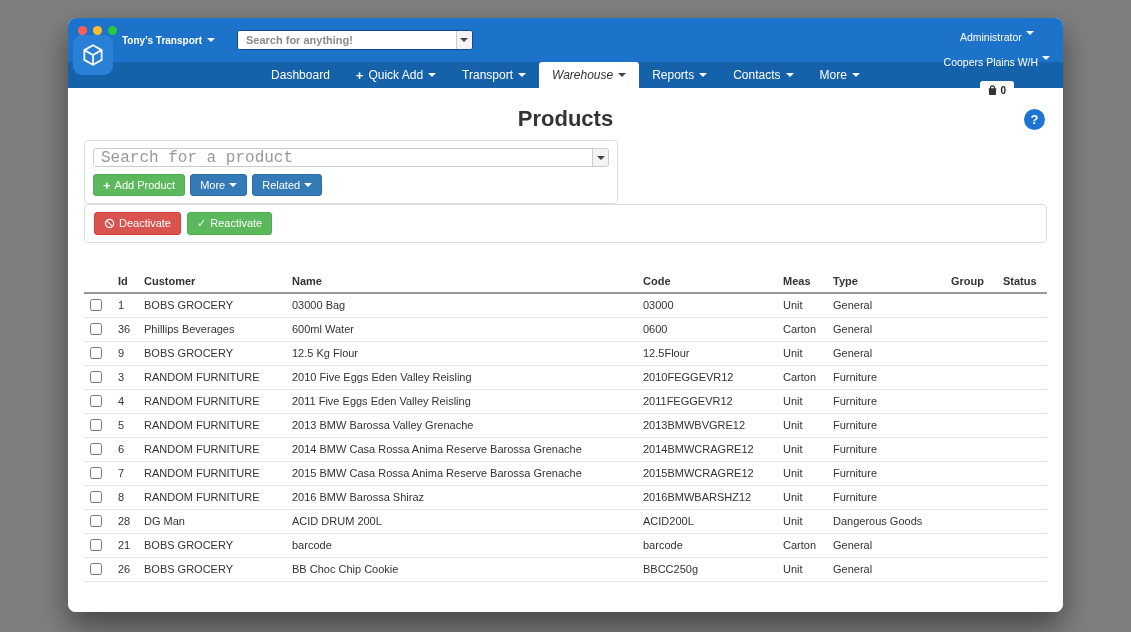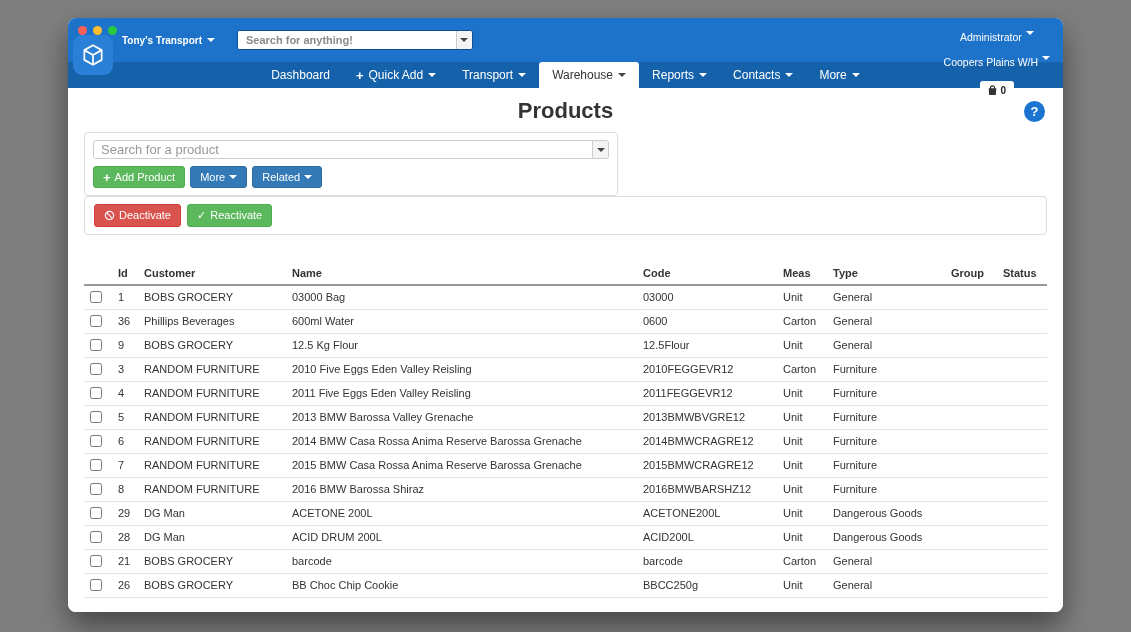--- a/index.html
+++ b/index.html
@@ -47,34 +47,34 @@
   .caret { display:inline-block; width:0; height:0; border-left:4px solid transparent; border-right:4px solid transparent; border-top:4px solid #fff; }
   .caret.dark { border-top-color:#444; }
   
   .subnav {
     height:26px; background:#1562ab; display:flex; justify-content:center; align-items:stretch;
     font-size:12px; color:#fff;
   }
   .nav-item {
     display:flex; align-items:center; gap:5px; padding:0 13px; cursor:pointer; white-space:nowrap; color:#fff; text-decoration:none;
   }
-  .nav-item.active { background:#fff; color:#333; border-radius:3px 3px 0 0; }
+  .nav-item.active { background:#fff; color:#333; border-radius:3px 3px 0 0;font-style:italic; }
   .plus-glyph { font-weight:bold; font-size:13px; line-height:1; }
   
   .content { height:524px; background:#fff; padding:0 16px; position:relative; }
   .page-head { position:relative; text-align:center; }
-  .page-head h1 { font-size:22px; font-weight:bold; color:#333; margin:10px 0 8px; }
+  .page-head h1 { font-size:22px; font-weight:bold; color:#333; margin:18px 0 8px; }
   .help-btn {
     position:absolute; right:2px; top:3px; width:21px; height:21px; border-radius:50%;
     background:#1b74d0; color:#fff; font-weight:bold; font-size:13px;
     display:flex; align-items:center; justify-content:center; cursor:pointer;
   }
   .toolbar-panel { width:534px; border:1px solid #ddd; border-radius:4px; padding:7px 8px; }
   .psearch { display:flex; height:19px; border:1px solid #ccc; border-radius:3px; overflow:hidden; background:#fff; }
-  .psearch input { flex:1; border:none; outline:none; font-size:13px; padding:0 7px; color:#333; font-family:Liberation Sans, sans-serif; }
+  .psearch input { flex:1; border:none; outline:none; font-size:16px; padding:0 7px; color:#333; font-family:Liberation Mono, monospace; }
   .psearch input::placeholder { color:#999; }
   .toolbar-buttons { margin-top:7px; display:flex; gap:5px; }
   .btn {
     font-size:11px; padding:3px 9px; border-radius:3px; color:#fff; border:1px solid;
     display:inline-flex; align-items:center; gap:4px; line-height:1.3; cursor:pointer; font-family:inherit; white-space:nowrap;
   }
   .btn-green { background:#5cb85c; border-color:#4cae4c; }
   .btn-blue  { background:#337ab7; border-color:#2e6da4; }
   .btn-red   { background:#d9534f; border-color:#d43f3a;justify-content:center; }
   .tabs-row { margin-top:10px; display:flex; align-items:flex-end; height:27px; }
@@ -341,31 +341,20 @@
             <td>RANDOM FURNITURE</td>
             <td>2016 BMW Barossa Shiraz</td>
             <td>2016BMWBARSHZ12</td>
             <td>Unit</td>
             <td>Furniture</td>
             <td></td>
             <td></td>
           </tr>
           <tr>
             <td><input type="checkbox" style=""></td>
-            <td>29</td>
-            <td>DG Man</td>
-            <td>ACETONE 200L</td>
-            <td>ACETONE200L</td>
-            <td>Unit</td>
-            <td>Dangerous Goods</td>
-            <td></td>
-            <td></td>
-          </tr>
-          <tr>
-            <td><input type="checkbox" style=""></td>
             <td>28</td>
             <td>DG Man</td>
             <td>ACID DRUM 200L</td>
             <td>ACID200L</td>
             <td>Unit</td>
             <td>Dangerous Goods</td>
             <td></td>
             <td></td>
           </tr>
           <tr>

